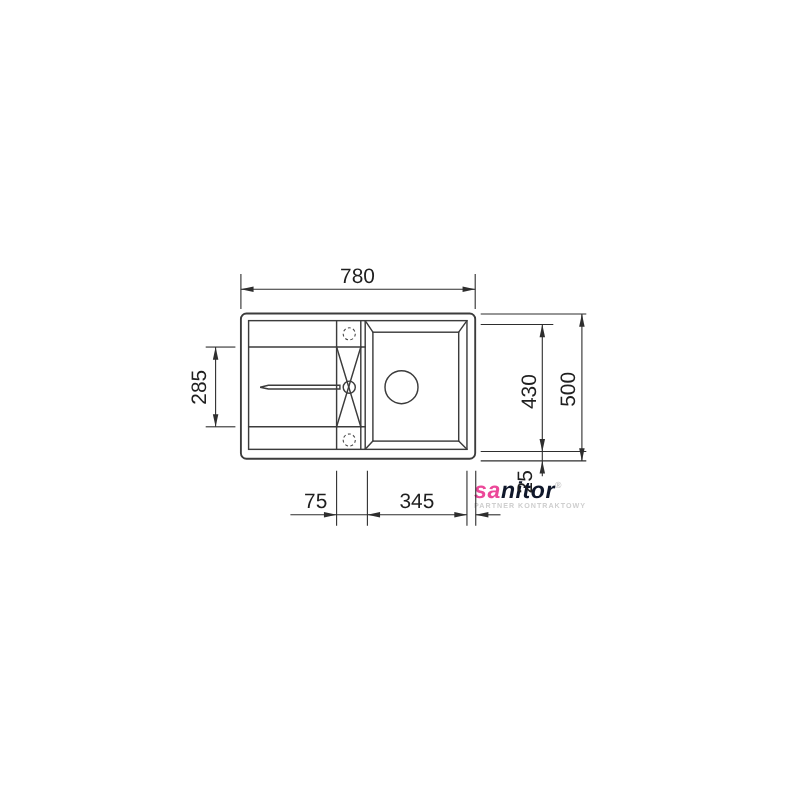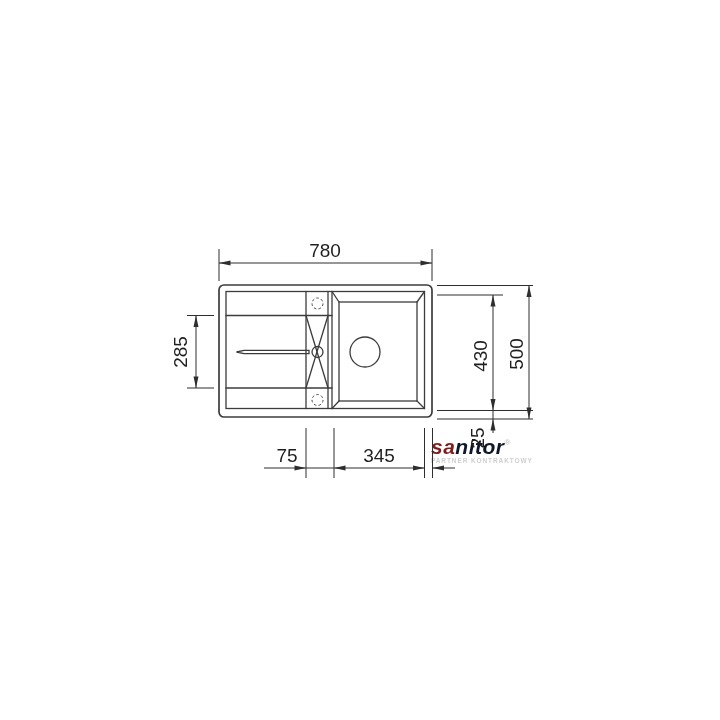--- a/index.html
+++ b/index.html
@@ -13,21 +13,21 @@
   .dash{stroke:#4a4a4a;fill:none;stroke-width:1;stroke-dasharray:2.6 2.2;}
   .dln{stroke:#2e2e2e;fill:none;stroke-width:1;}
   .ar{fill:#2e2e2e;stroke:none;}
   .dtx{font-family:"Liberation Sans",sans-serif;font-size:19px;fill:#1f1f1f;}
   .watermark{
     position:absolute;left:431px;top:436px;width:130px;z-index:1;
     font-family:"Liberation Sans",sans-serif;line-height:1;
     user-select:none;
   }
   .wm-logo{font-style:italic;font-weight:bold;font-size:21px;letter-spacing:0.5px;white-space:nowrap;}
-  .wm-dark{color:#7f1d1d;}
+  .wm-dark{color:#ec4899;}
   .wm-light{color:#0f172a;}
   .wm-reg{font-size:8px;color:#c8c8c8;vertical-align:9px;font-style:normal;}
   .wm-sub{margin-top:1px;font-size:6.5px;font-weight:bold;color:#cfcfcf;letter-spacing:0.9px;white-space:nowrap;}
 </style>
 </head>
 <body>
 
 <div id="canvas">
 
   <div class="watermark">

